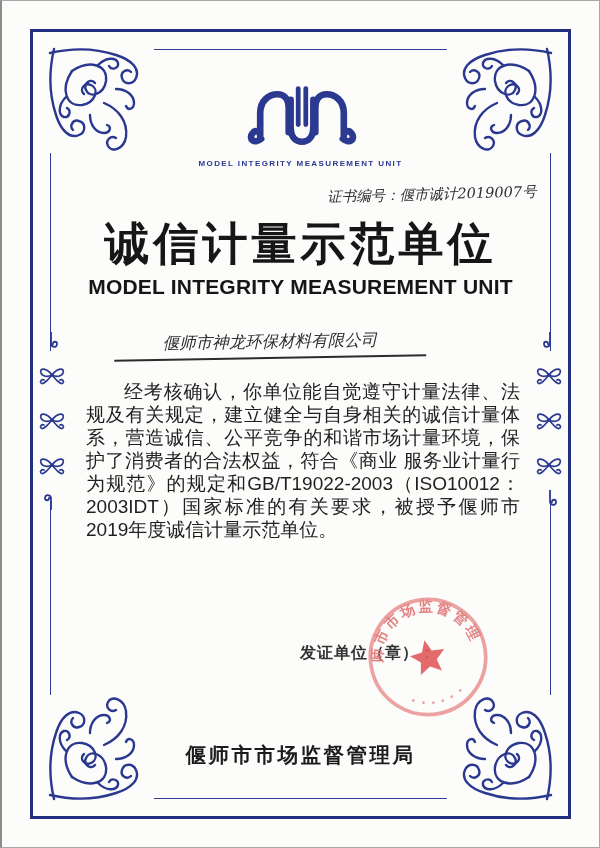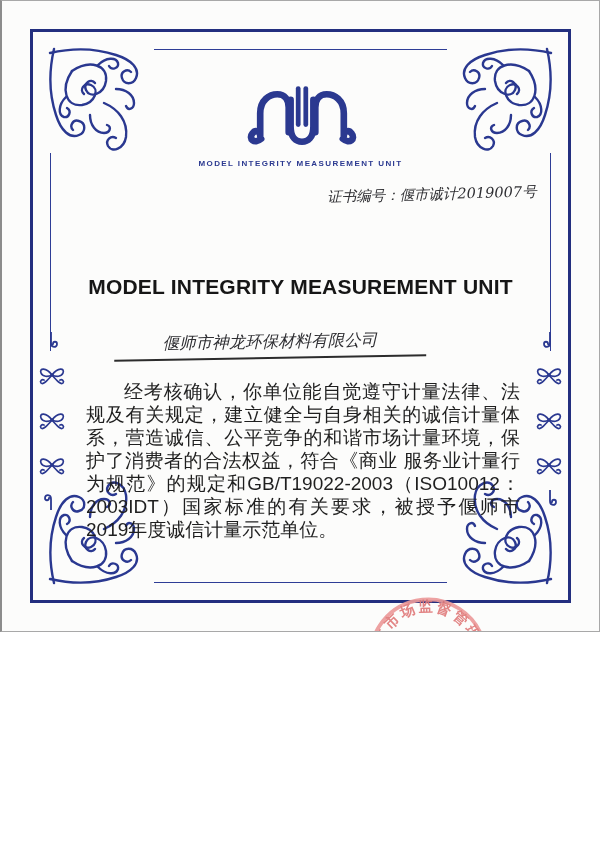--- a/index.html
+++ b/index.html
@@ -1,18 +1,18 @@
 <!DOCTYPE html>
 <html><head>
 <meta charset="utf-8">
 <style>
   * { margin:0; padding:0; box-sizing:border-box; }
   body { background:#ffffff; font-family:"Liberation Sans", sans-serif; }
   .page {
-    position:relative; width:600px; height:632px;
+    position:relative; width:600px; height:848px;
     background:#fcfcfb; overflow:hidden;
     border:1px solid #a8a8a8;
     border-left:2px solid #8c8c8c;
     padding-left:28px;
   }
   
   .outer-border { position:absolute; left:28px; top:28px; right:28px; bottom:28px;
     border:3px solid #232f7f; }
   .inner-border { position:absolute; left:48px; top:48px; right:48px; bottom:48px;
     border:1.5px solid #2e3d96; }
@@ -186,20 +186,21 @@
     <path d="M17 63 C10 69 3 63 8 57 C11 53 16 55 16 60 L16 36 C16 22 26 16 34 16 C42 16 46 22 46 30 V56" stroke-width="7"></path>
     <path d="M103 63 C110 69 117 63 112 57 C109 53 104 55 104 60 L104 36 C104 22 94 16 86 16 C78 16 74 22 74 30 V56" stroke-width="7"></path>
     <path d="M48 22 V50 C48 62 54 66 60 66 C66 66 72 62 72 50 V22" stroke-width="7"></path>
     <path d="M56 10 V48" stroke-width="5"></path>
     <path d="M64 10 V48" stroke-width="5"></path>
   </svg>
   <div class="logo-caption">MODEL INTEGRITY MEASUREMENT UNIT</div>
 
   <div class="cert-no"><span>证书编号：</span><span>偃市诚计2019007号</span></div>
 
+  <div class="title-zh">诚信计量示范单位</div>
   <div class="title-en">MODEL INTEGRITY MEASUREMENT UNIT</div>
 
   <div class="awardee">偃师市神龙环保材料有限公司</div>
 
   <div class="body-text">经考核确认，你单位能自觉遵守计量法律、法规及有关规定，建立健全与自身相关的诚信计量体系，营造诚信、公平竞争的和谐市场计量环境，保护了消费者的合法权益，符合《商业 服务业计量行为规范》的规定和GB/T19022-2003（ISO10012：2003IDT）国家标准的有关要求，被授予偃师市2019年度诚信计量示范单位。</div>
 
   <div class="issuer">发证单位（章）：</div>
   <svg class="seal" viewBox="0 0 120 120">
     <circle cx="60" cy="60" r="54" fill="none" stroke="#ec9b9b" stroke-width="3.5"></circle>
     <path id="seal-arc" d="M60 60 m -43 0 a 43 43 0 1 1 86 0" fill="none"></path>

